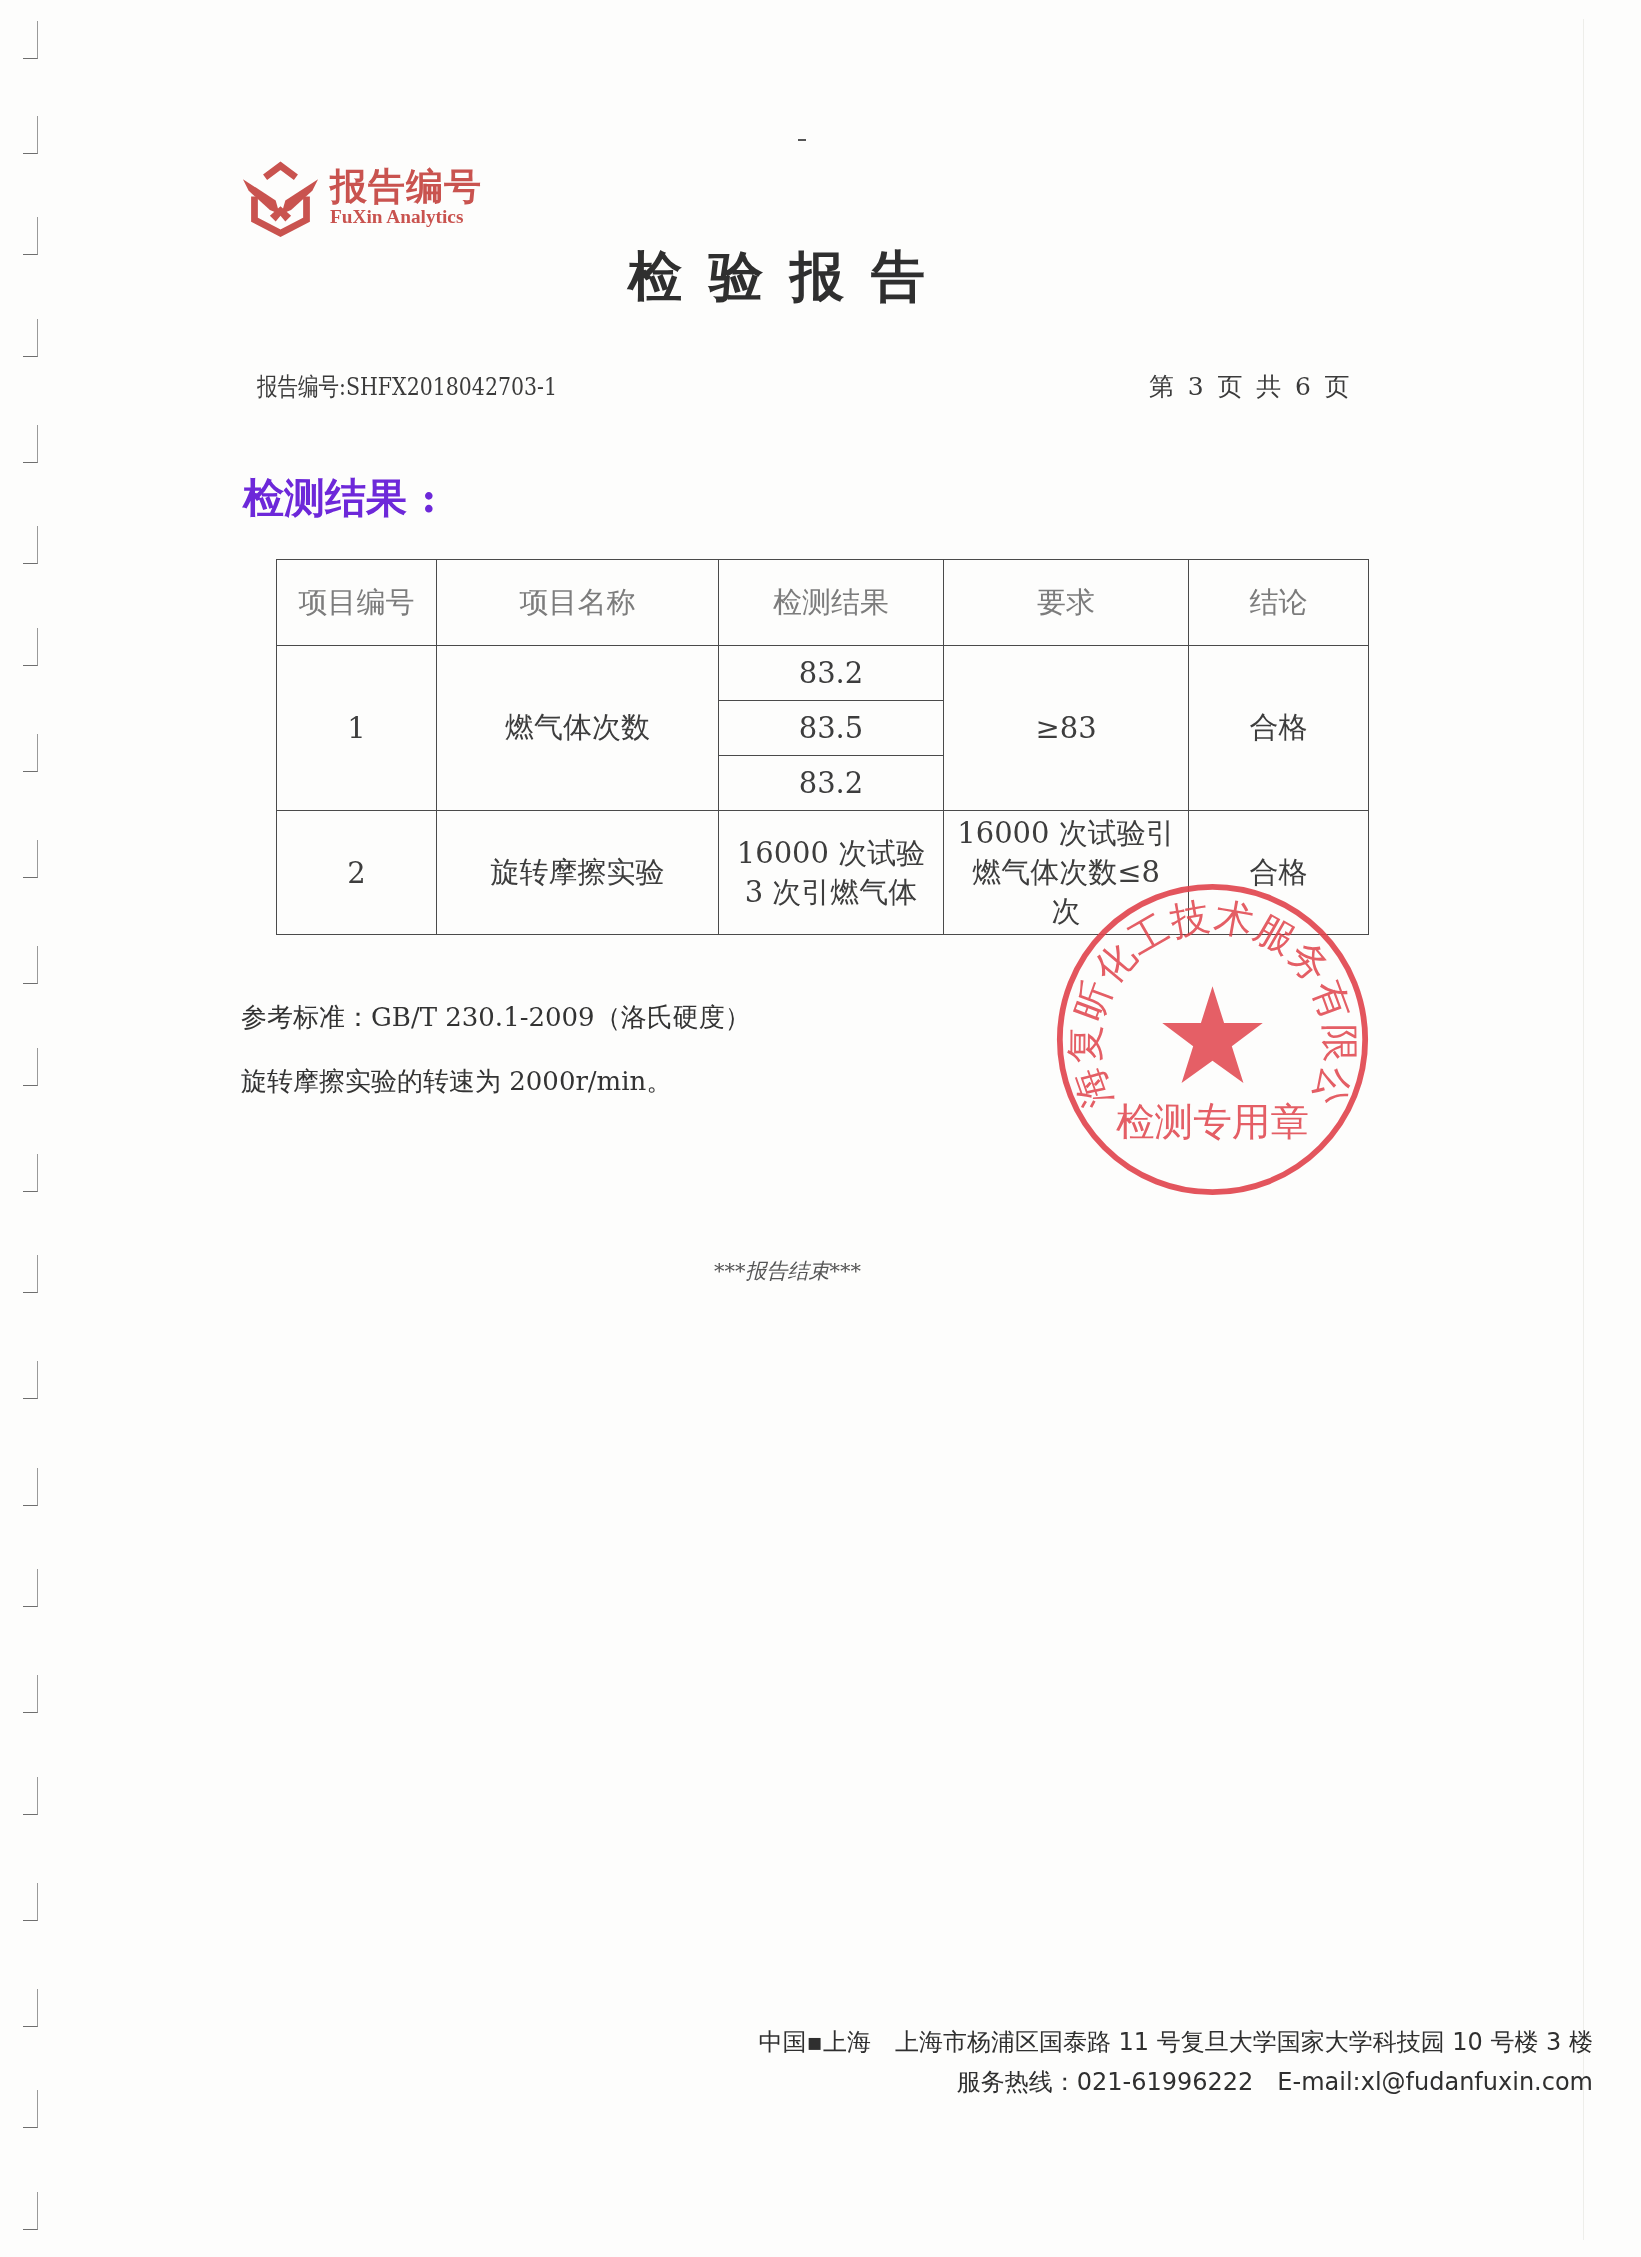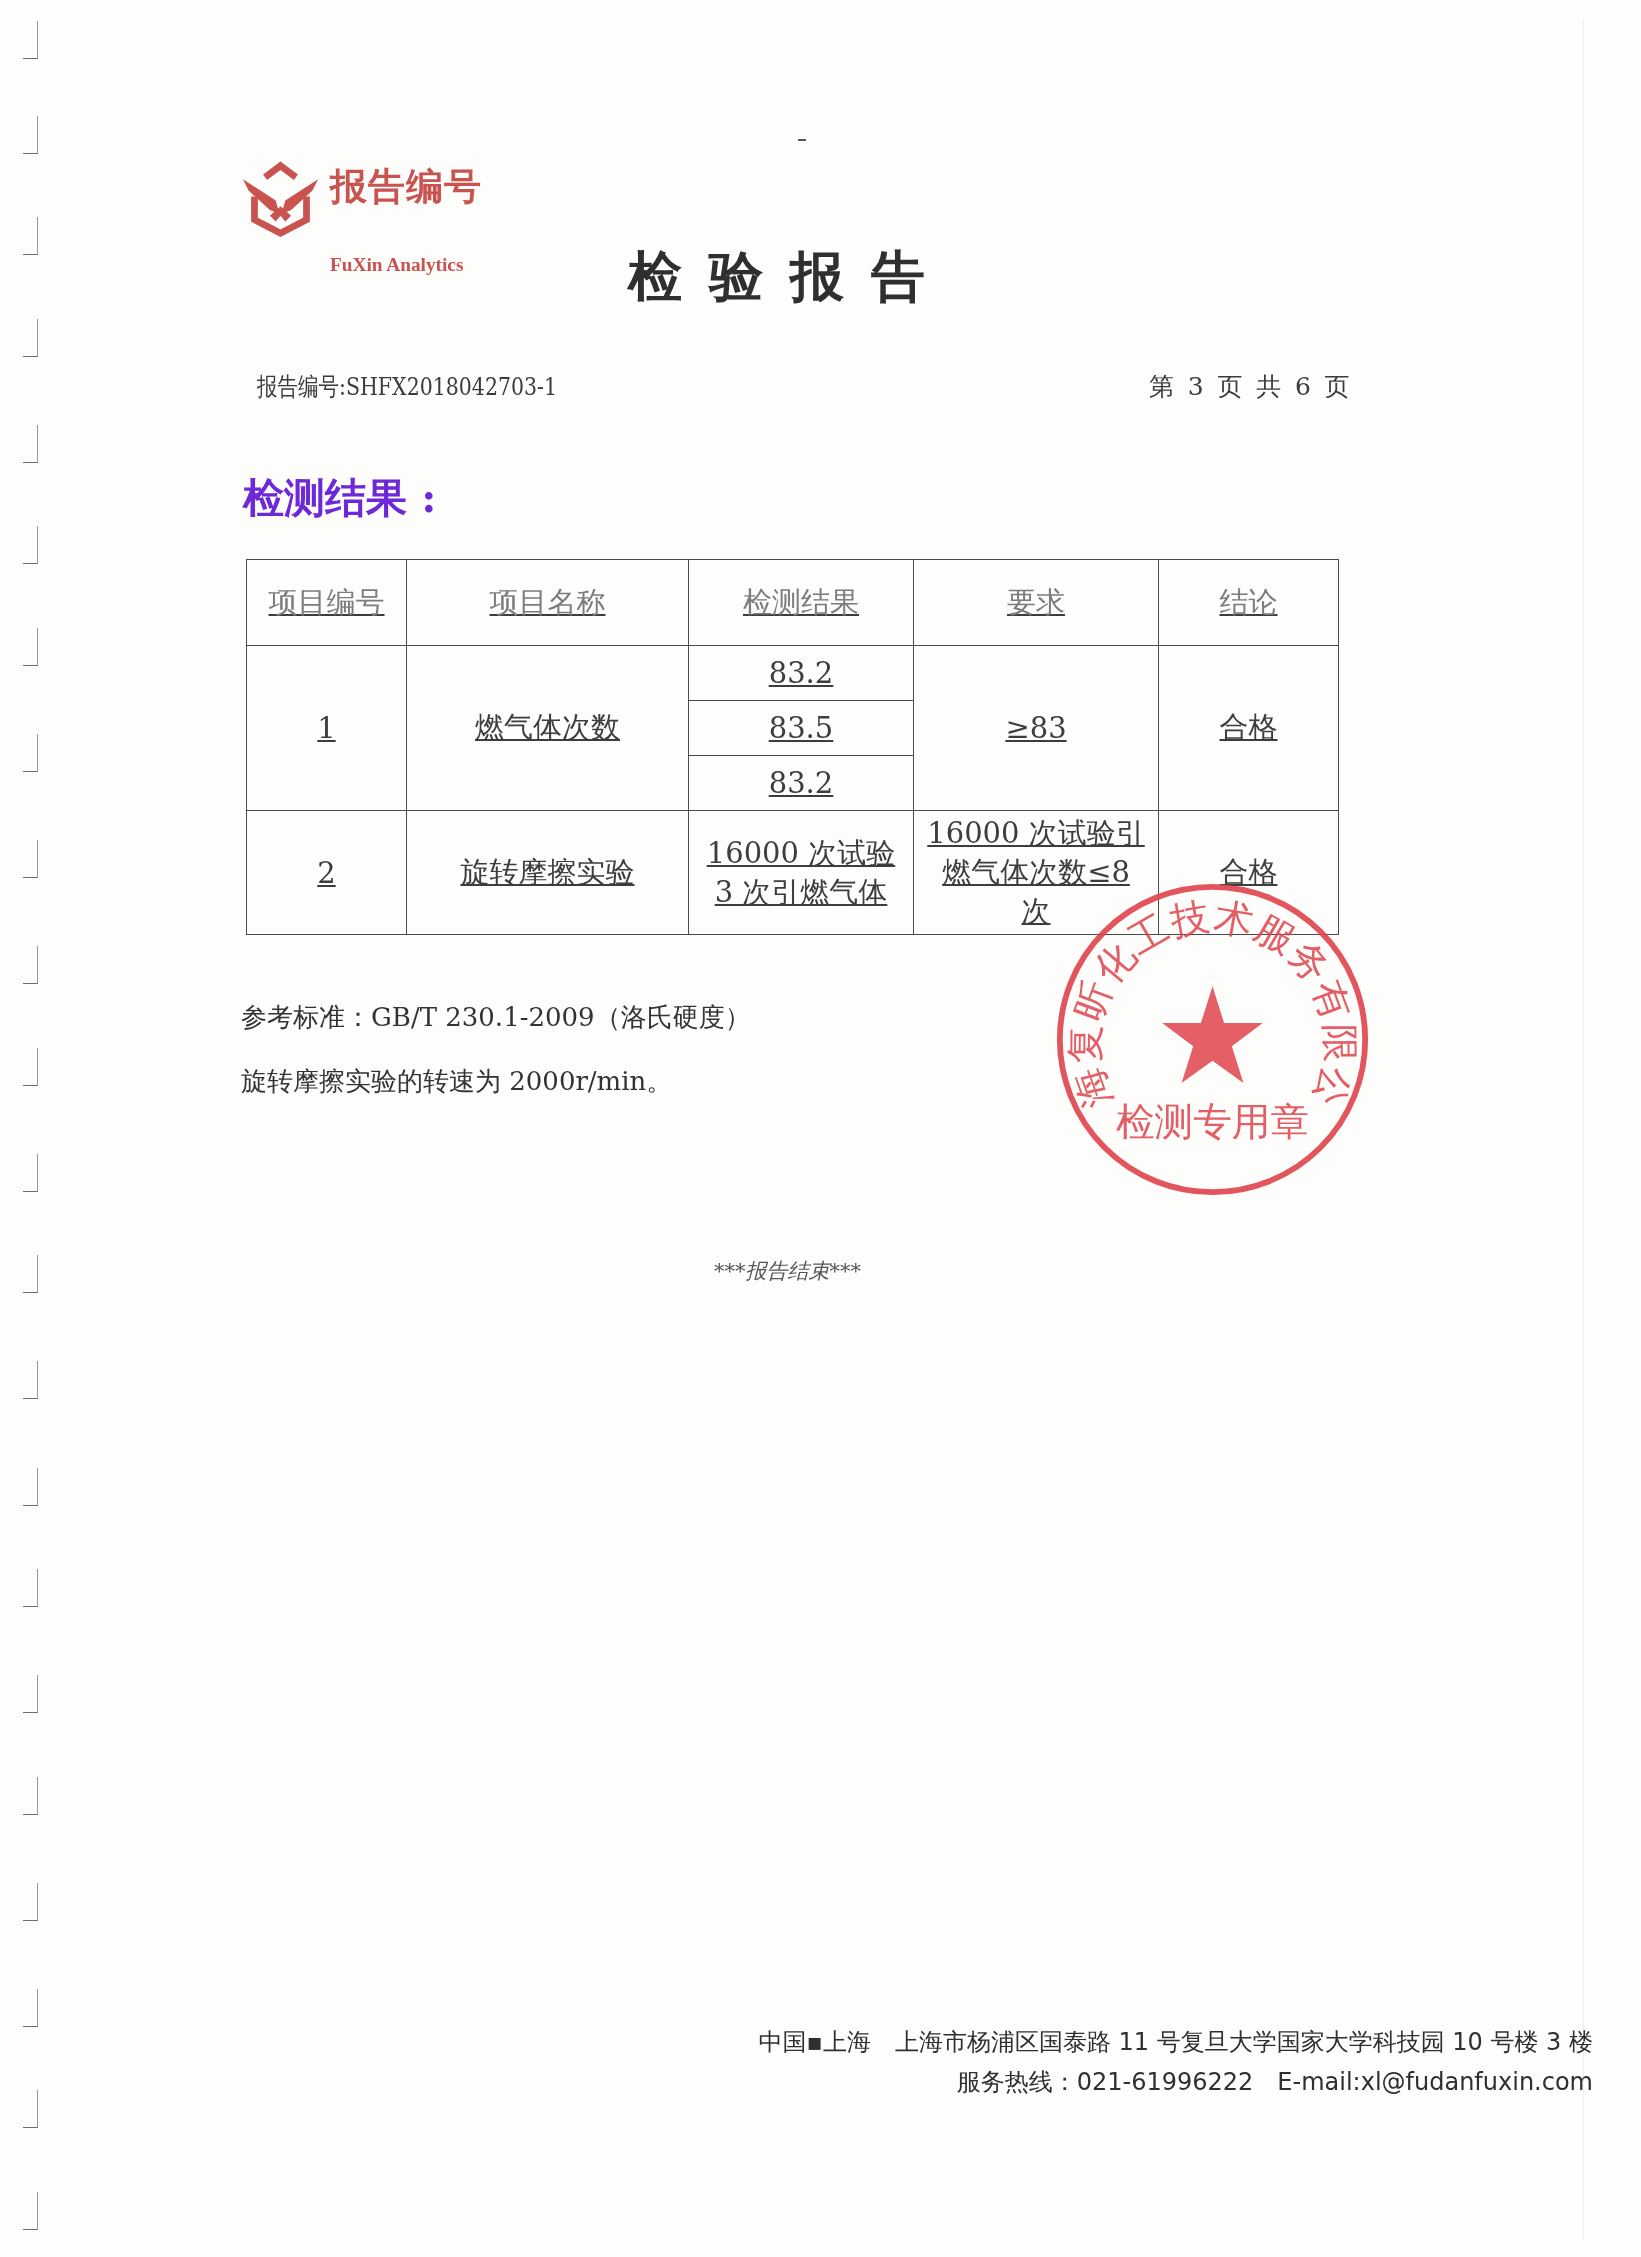--- a/index.html
+++ b/index.html
@@ -3,27 +3,27 @@
 <meta charset="utf-8">
 <style>
   html, body { margin:0; padding:0; }
   body { width:1641px; height:2257px; background:#fdfdfc; position:relative; overflow:hidden;
          font-family:"DejaVu Serif","Liberation Serif",serif; color:#3a3a3a; }
   .abs { position:absolute; }
   .bind-mark { position:absolute; left:23px; width:13.5px; height:37px; border-right:1.4px solid #9a9a9a; border-bottom:1.9px solid #6e6e6e; }
   .right-line { position:absolute; left:1583px; top:19.3px; width:1px; height:2221px; background:#eeeeea; }
   .logo { position:absolute; left:241px; top:154px; width:290px; height:87px; color:#c9534f; }
   .logo-cn { position:absolute; left:89px; top:7.7px; font-family:"DejaVu Sans","Liberation Sans",sans-serif; font-weight:bold; font-size:37px; letter-spacing:1px; color:#c9534f; }
-  .logo-en { position:absolute; left:89px; top:52px; font-family:"Liberation Serif","DejaVu Serif",serif; font-weight:bold; font-size:19.3px; color:#c9534f;margin-top:48px; }
+  .logo-en { position:absolute; left:89px; top:52px; font-family:"Liberation Serif","DejaVu Serif",serif; font-weight:bold; font-size:19.3px; color:#c9534f; }
   .top-dash { position:absolute; left:798px; top:139px; width:7.7px; height:1.9px; background:#555; }
   .title { position:absolute; left:628px; top:241px; font-size:54px; font-weight:bold; letter-spacing:27px; color:#2f2f2f; }
   .report-no { position:absolute; left:257px; top:370px; font-size:25px; font-family:"DejaVu Serif","Liberation Serif",serif; color:#3b3b3b; transform:scaleX(0.82); transform-origin:left; }
   .page-info { position:absolute; left:1149px; top:370px; font-size:25px; color:#3b3b3b; word-spacing:5.8px;text-align:center; }
   .section { position:absolute; left:243px; top:471px; font-size:41px; font-weight:bold; color:#6d28d9; }
-  table.results { position:absolute; left:246px; top:559px; border-collapse:collapse; font-size:29px; color:#3d3d3d;text-decoration:underline; }
+  table.results { position:absolute; left:276px; top:559px; border-collapse:collapse; font-size:29px; color:#3d3d3d; }
   table.results td { border:1.9px solid #4a4a4a; text-align:center; vertical-align:middle; padding:0; }
   table.results tr.head td { height:85px; color:#7c7c7c; }
   .sub { height:54px; }
   .multi { line-height:39px; }
   .notes { position:absolute; left:241px; top:985px; font-size:26px; color:#333; line-height:64px; }
   .notes .indent { padding-left:162px; }
   .end-mark { position:absolute; left:714px; top:1257px; font-size:21px; color:#555;font-style:italic; }
   .stamp { position:absolute; left:1055px; top:882px; width:315px; height:315px; }
   .footer { position:absolute; left:0; width:1593px; text-align:right; font-family:"DejaVu Sans","Liberation Sans",sans-serif; font-size:24px; color:#2f2f2f; }
 </style>

